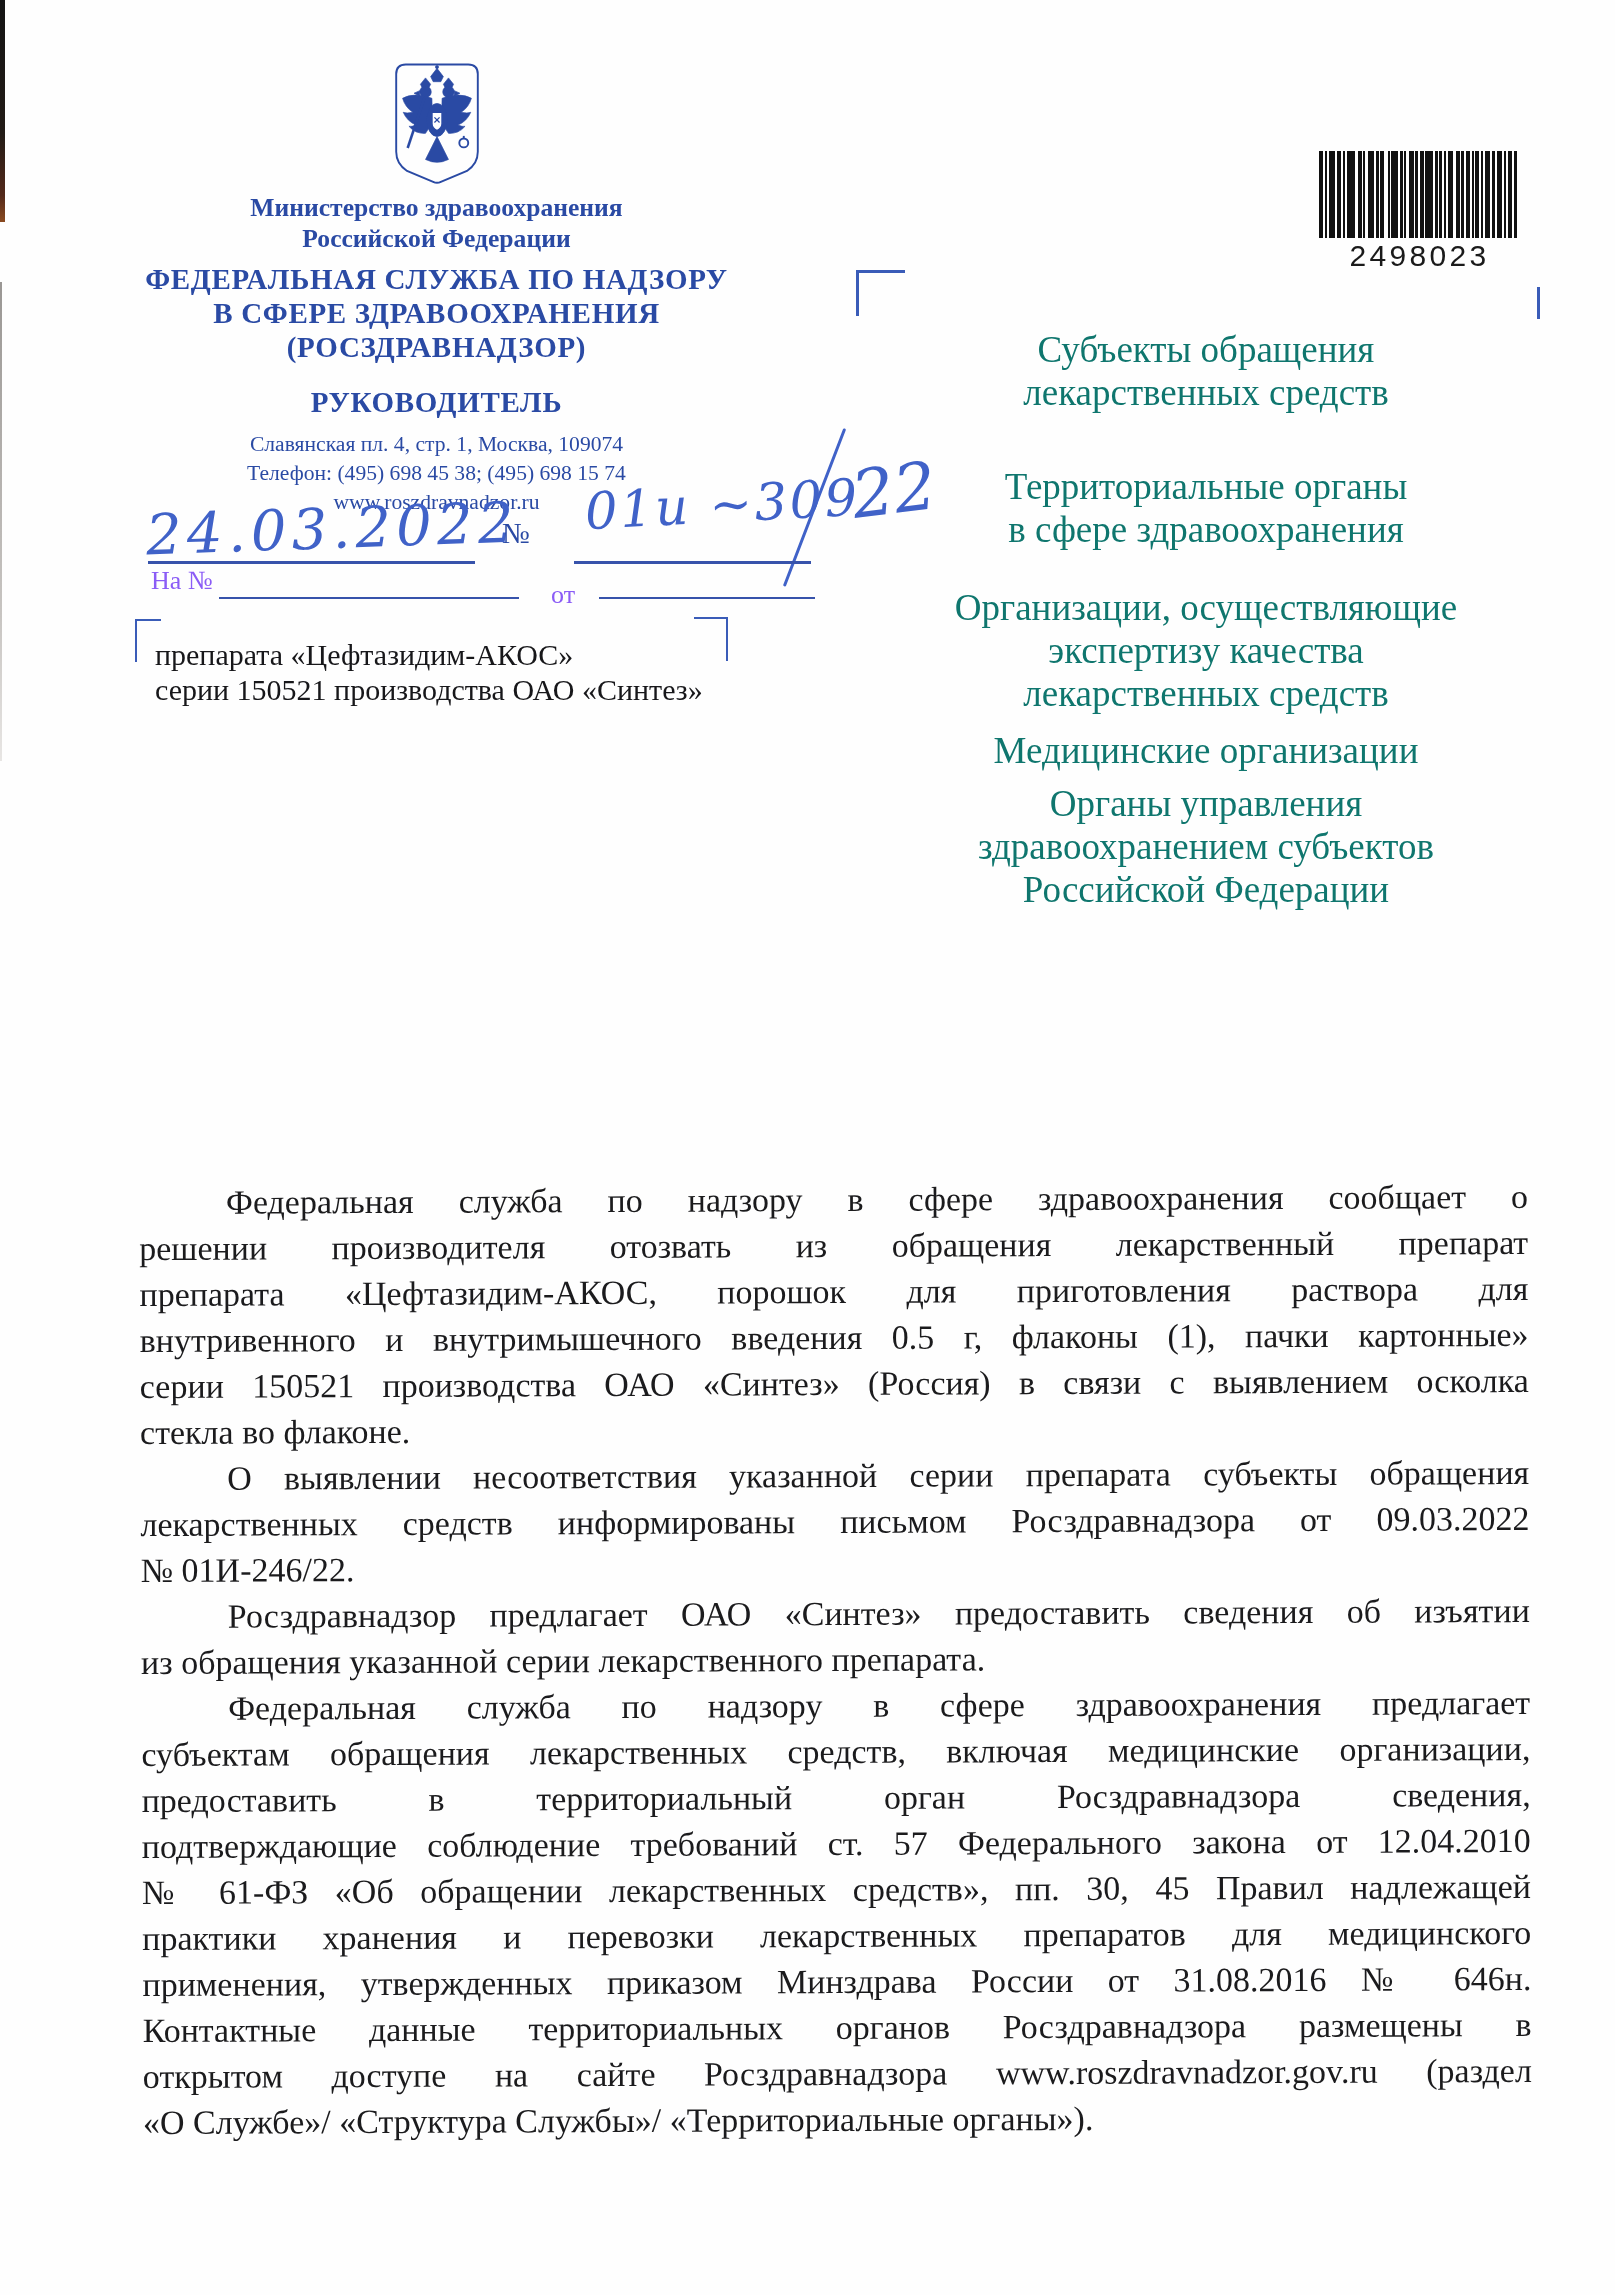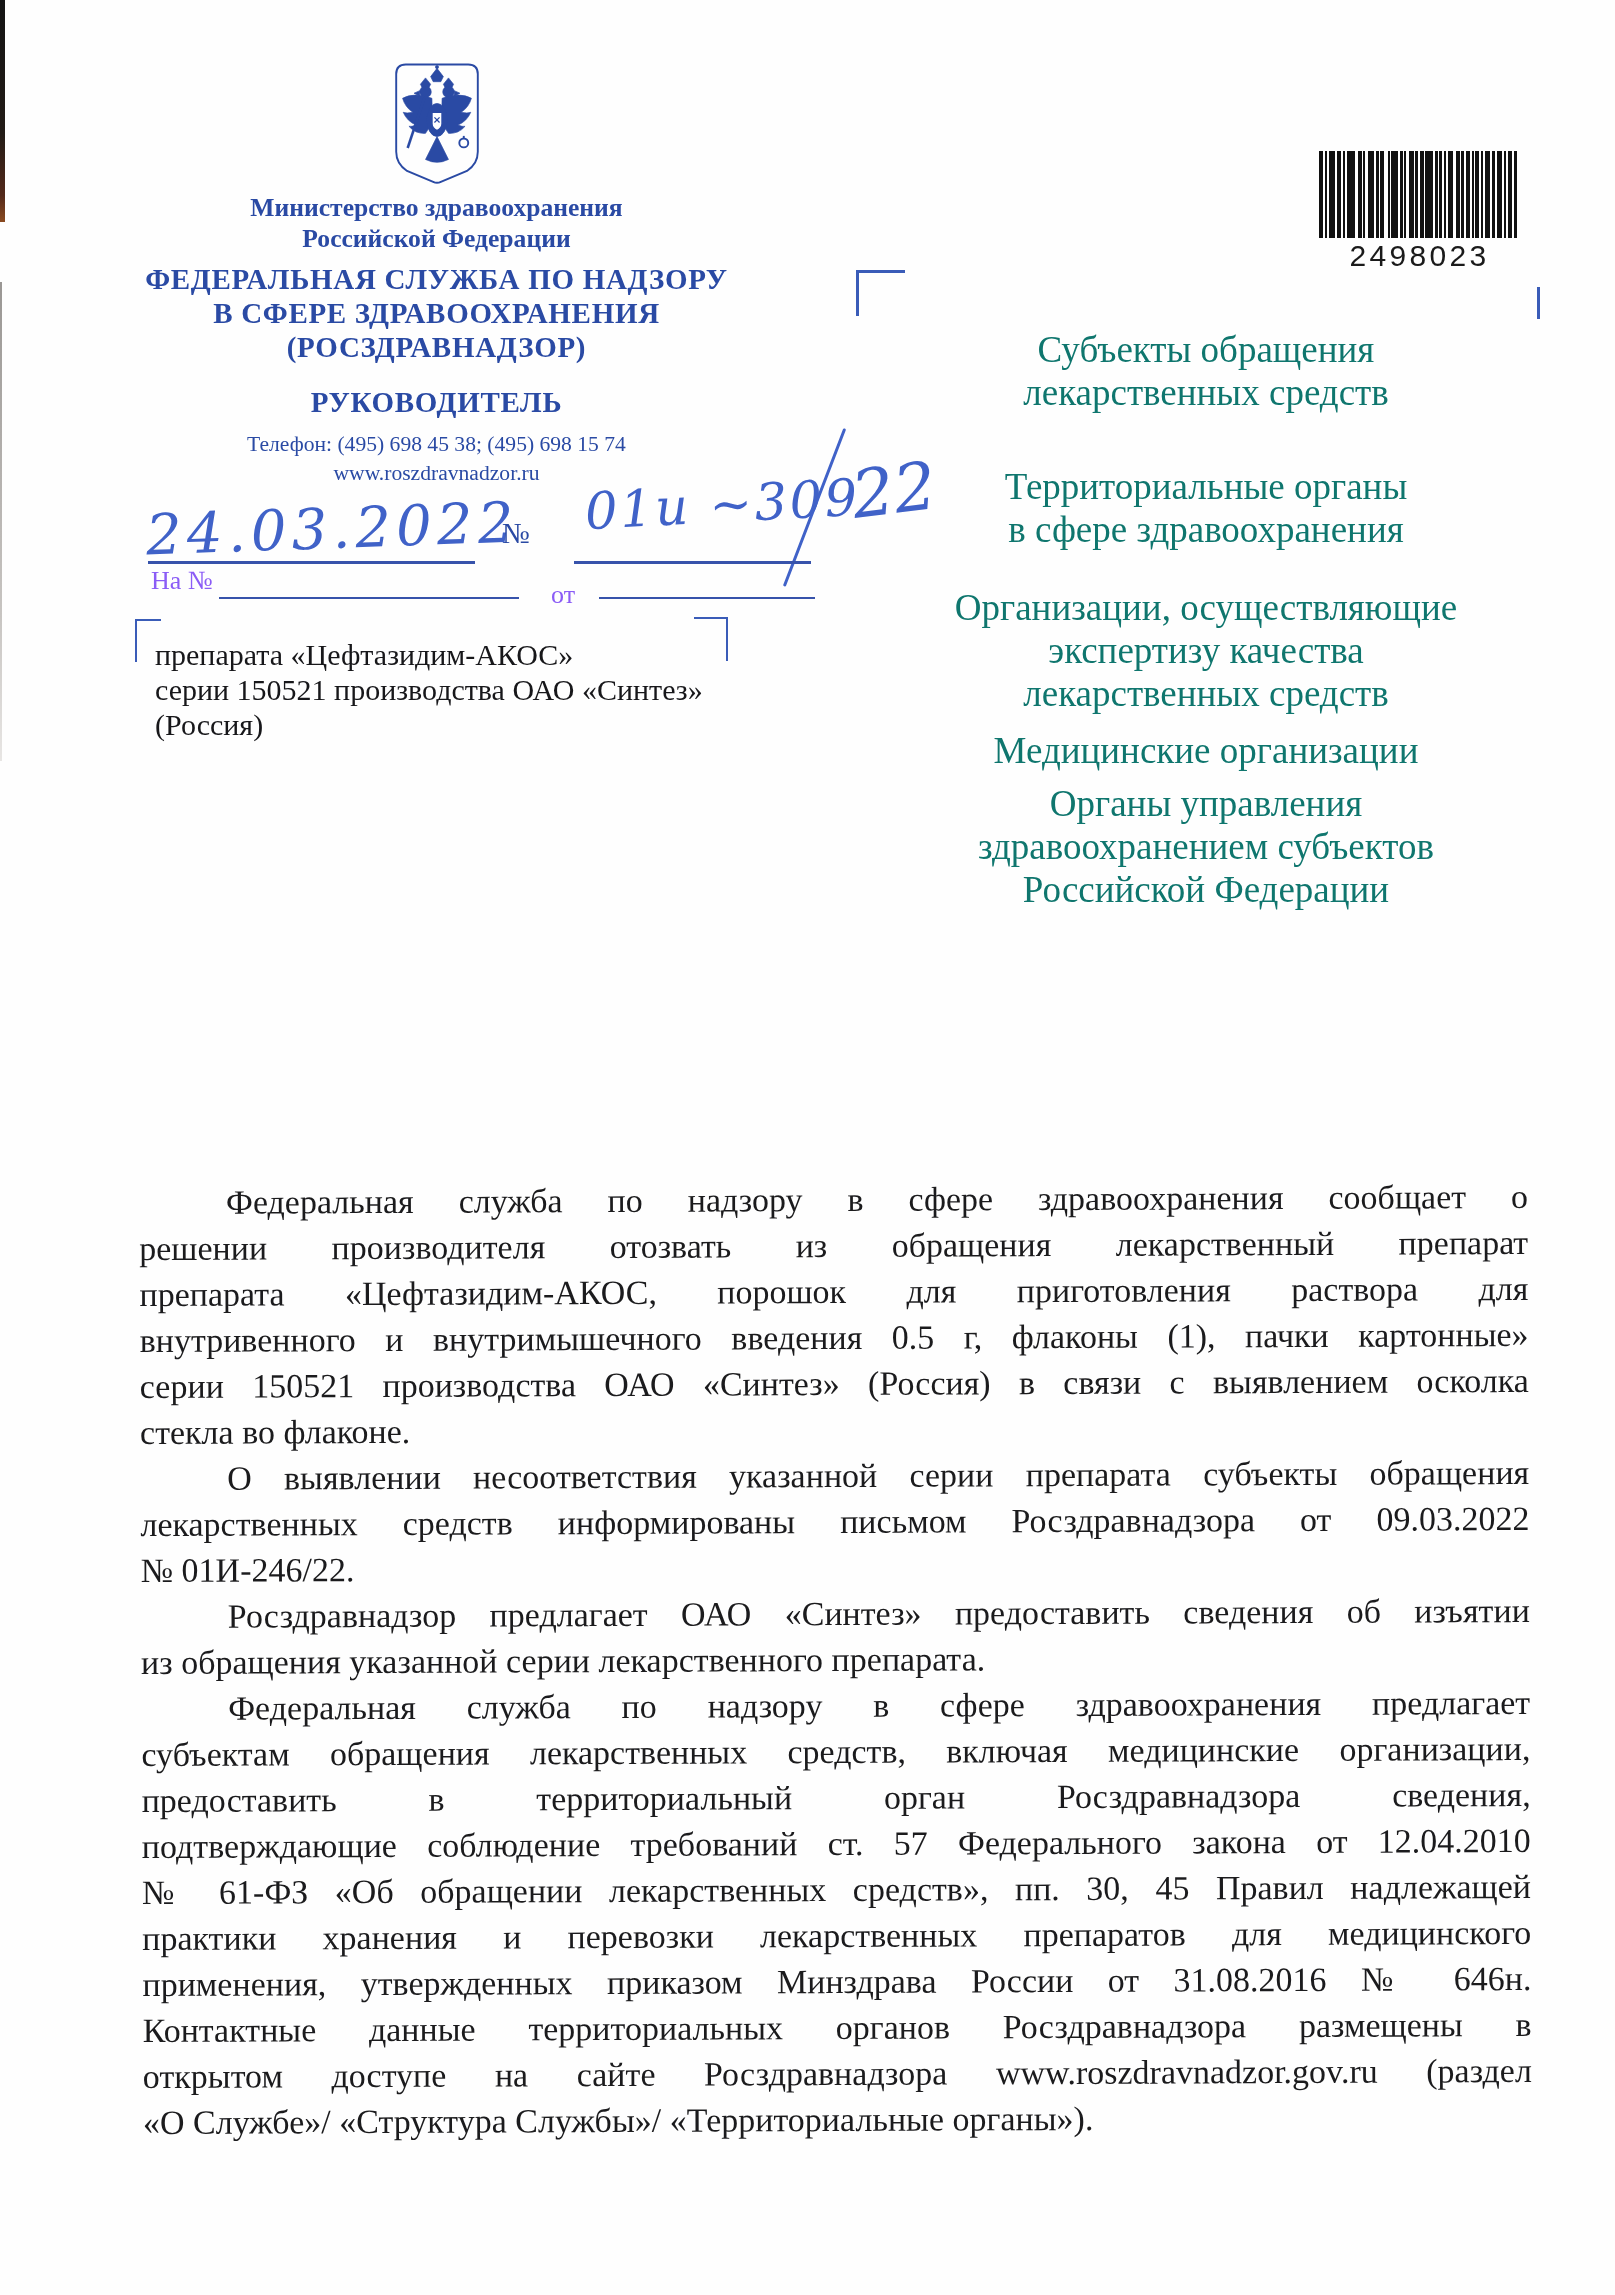--- a/index.html
+++ b/index.html
@@ -117,20 +117,21 @@
       <div>Министерство здравоохранения</div>
       <div>Российской Федерации</div>
     </div>
     <div class="service">
       <div>ФЕДЕРАЛЬНАЯ СЛУЖБА ПО НАДЗОРУ</div>
       <div>В СФЕРЕ ЗДРАВООХРАНЕНИЯ</div>
       <div>(РОСЗДРАВНАДЗОР)</div>
     </div>
     <div class="position-title">РУКОВОДИТЕЛЬ</div>
     <div class="contact">
+      <div>Славянская пл. 4, стр. 1, Москва, 109074</div>
       <div>Телефон: (495) 698 45 38; (495) 698 15 74</div>
       <div>www.roszdravnadzor.ru</div>
     </div>
   </div>
 
   <div class="hw hw-date">24.03.2022</div>
   <div class="num-sign">№</div>
   <div class="hw hw-num">01и ~309</div>
   <div class="hw-slash"></div>
   <div class="hw hw-22">22</div>
@@ -139,21 +140,20 @@
   <div class="ref-label lbl-na">На №</div>
   <div class="uline u-na"></div>
   <div class="ref-label lbl-ot">от</div>
   <div class="uline u-ot"></div>
 
   <div class="subj-br-left"></div>
   <div class="subj-br-right"></div>
   <div class="subject">
       <div class="sline">препарата «Цефтазидим-АКОС»</div>
       <div class="sline">серии 150521 производства ОАО «Синтез»</div>
-      <div class="sline">(Россия)</div>
     </div>
 
   <div class="barcode-wrap">
     <div class="barcode-bars">
         <span class="bar" style="width: 3.9px;"></span>
         <span class="gap" style="width: 2px;"></span>
         <span class="bar" style="width: 2.6px;"></span>
         <span class="gap" style="width: 1.3px;"></span>
         <span class="bar" style="width: 6.6px;"></span>
         <span class="gap" style="width: 2px;"></span>

